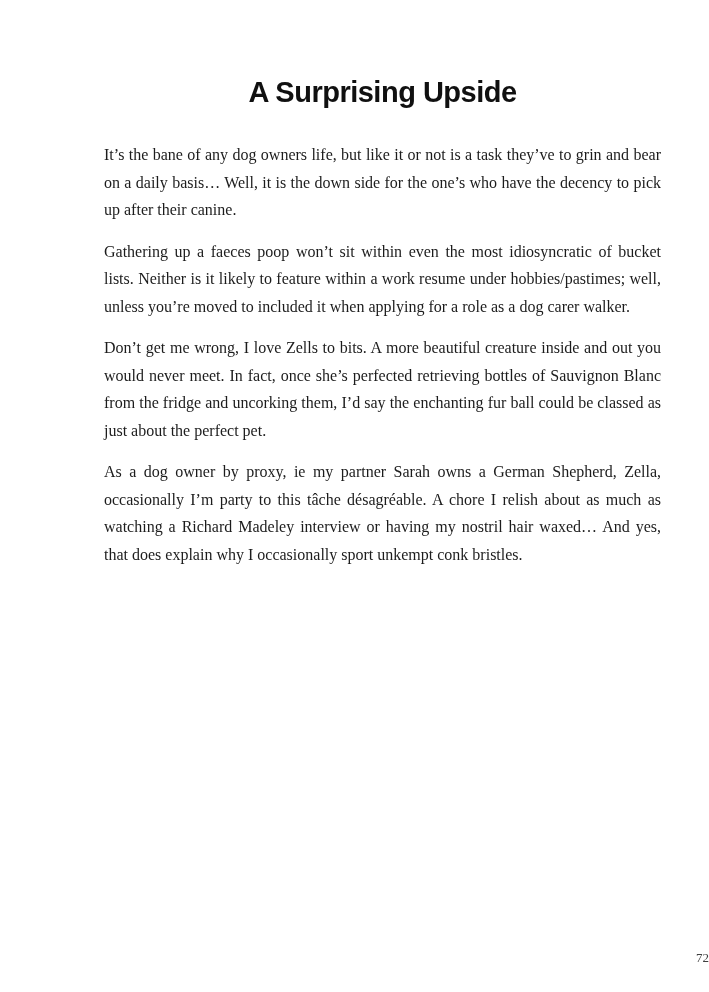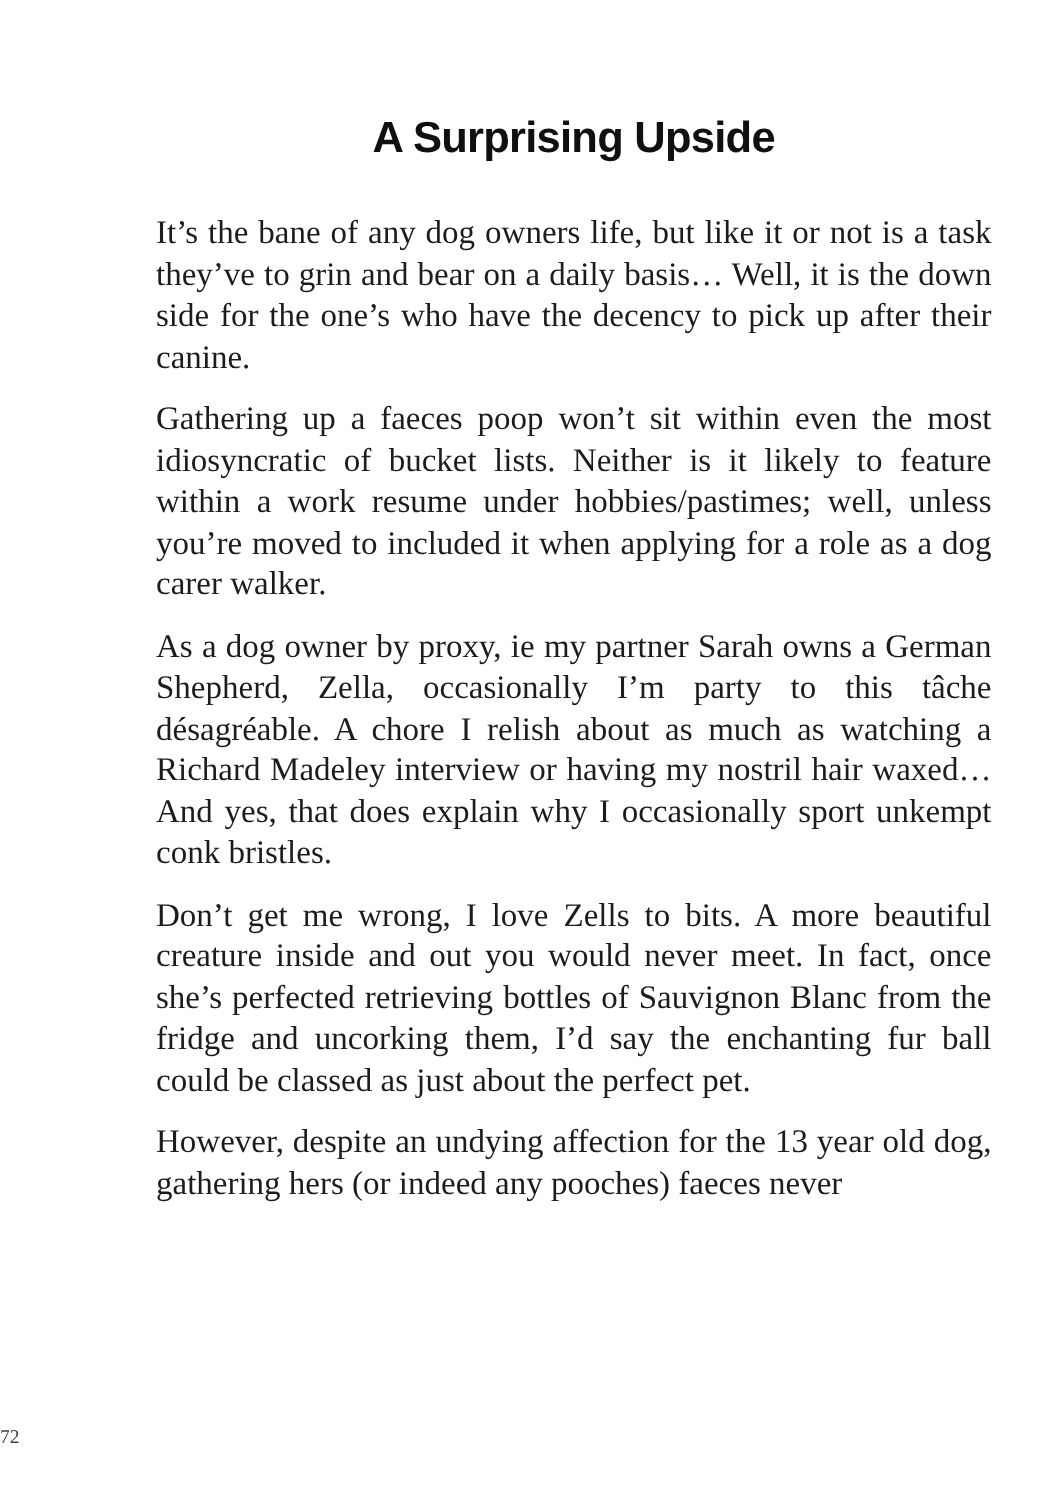--- a/index.html
+++ b/index.html
@@ -25,48 +25,47 @@
   .title {
     font-family: "Liberation Sans", sans-serif;
     font-weight: 700;
     font-size: 29px;
     letter-spacing: -0.5px;
     text-align: center;
     color: #101010;
     margin: 0 0 32px 0;
   }
   .body-text p {
-    font-size: 22px;
+    font-size: 16px;
     line-height: 27.5px;
     text-align: justify;
     margin: 0 0 14px 0;
     color: #1c1c1c;
   }
   .body-text p.footnote {
     font-style: italic;
     color: #3b3b3b;
   }
   .page-number {
     position: absolute;
     bottom: 26px;
     left: 0;
     right: 0;
-    text-align: left;
+    text-align: right;
     font-size: 13px;
     color: #3f3f3f;
   }
 </style>
 </head>
 <body>
 
 <div class="page">
   <h1 class="title">A Surprising Upside</h1>
 
   <div class="body-text">
     <p>It’s the bane of any dog owners life, but like it or not is a task they’ve to grin and bear on a daily basis… Well, it is the down side for the one’s who have the decency to pick up after their canine.</p>
     <p>Gathering up a faeces poop won’t sit within even the most idiosyncratic of bucket lists. Neither is it likely to feature within a work resume under hobbies/pastimes; well, unless you’re moved to included it when applying for a role as a dog carer walker.</p>
+    <p>Don’t get me wrong, I love Zells to bits. A more beautiful creature inside and out you would never meet. In fact, once she’s perfected retrieving bottles of Sauvignon Blanc from the fridge and uncorking them, I’d say the enchanting fur ball could be classed as just about the perfect pet.</p>
     <p>As a dog owner by proxy, ie my partner Sarah owns a German Shepherd, Zella, occasionally I’m party to this tâche désagréable. A chore I relish about as much as watching a Richard Madeley interview or having my nostril hair waxed… And yes, that does explain why I occasionally sport unkempt conk bristles.</p>
-    <p>Don’t get me wrong, I love Zells to bits. A more beautiful creature inside and out you would never meet. In fact, once she’s perfected retrieving bottles of Sauvignon Blanc from the fridge and uncorking them, I’d say the enchanting fur ball could be classed as just about the perfect pet.</p>
-    <p>However, despite an undying affection for the 13 year old dog, gathering hers (or indeed any pooches) faeces never</p>
   </div>
 
   <div class="page-number">72</div>
 </div>
 
 </body></html>

